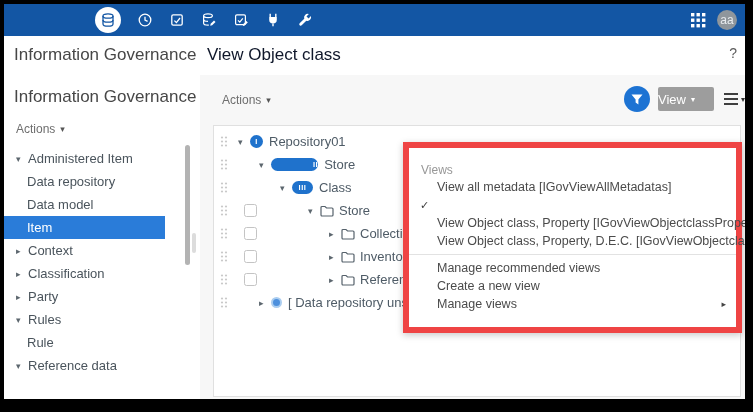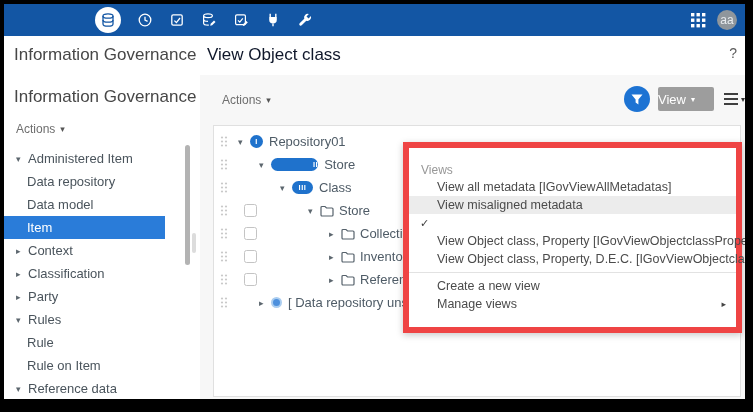--- a/index.html
+++ b/index.html
@@ -184,23 +184,20 @@
         <span class="caret">▸</span>
         <span>Party</span>
       </div>
       <div class="nav-row lvl0">
         <span class="caret">▾</span>
         <span>Rules</span>
       </div>
       <div class="nav-row lvl1">
         <span>Rule</span>
       </div>
-      <div class="nav-row lvl1">
-        <span>Rule on Item</span>
-      </div>
       <div class="nav-row lvl0">
         <span class="caret">▾</span>
         <span>Reference data</span>
       </div>
     </div>
     <div class="sb-thumb"></div>
     <div class="sb-thumb2"></div>
   </div>
 
   <div class="content">
@@ -350,27 +347,27 @@
         <span class="caret">▸</span>
         <span class="dot-icon"></span>
         <span class="tree-label">[ Data repository unset ]</span>
       </div>
     </div>
   </div>
 
   <div class="menu">
     <div class="menu-header">Views</div>
     <div class="menu-item">View all metadata [IGovViewAllMetadatas]</div>
-    <div class="menu-item hl">View misaligned metadata</div>
     <div class="menu-item">
       <span class="check">✓</span>
     </div>
     <div class="menu-item">View Object class, Property [IGovViewObjectclassProperty]</div>
     <div class="menu-item">View Object class, Property, D.E.C. [IGovViewObjectclassPropertyDEC]</div>
     <div class="menu-divider"></div>
+    <div class="menu-item">Manage recommended views</div>
     <div class="menu-item">Create a new view</div>
     <div class="menu-item">
       <span>Manage views</span>
       <span class="sub-arrow">▸</span>
     </div>
   </div>
 
 </div>
 
 </body></html>

